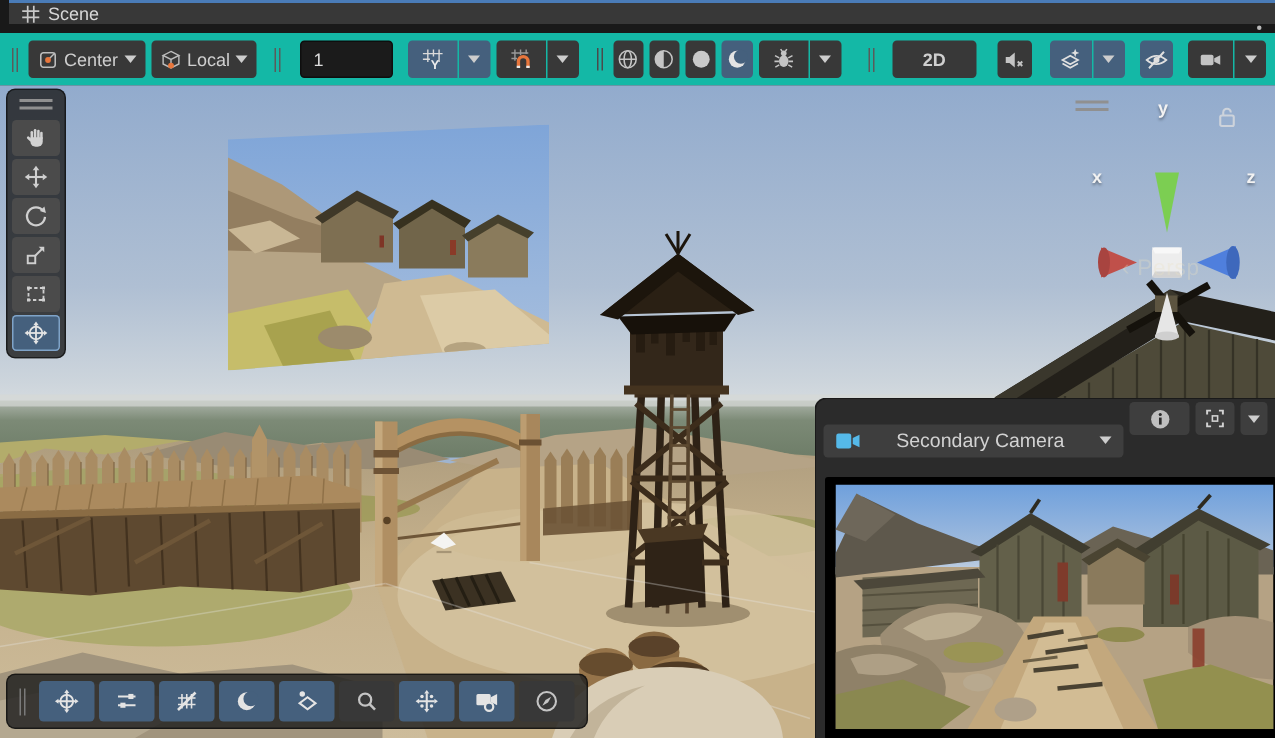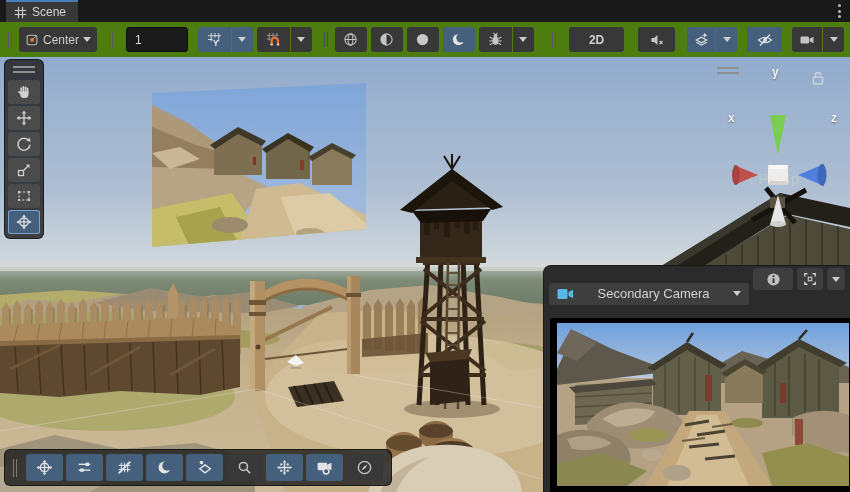--- a/index.html
+++ b/index.html
@@ -2,32 +2,32 @@
 <html><head>
 <meta charset="utf-8">
 <style>
   * { margin:0; padding:0; box-sizing:border-box; }
   html,body { width:850px; height:492px; overflow:hidden; background:#191919;
     font-family:"Liberation Sans", sans-serif; }
   #app { position:relative; width:850px; height:492px; }
 
   
   .tabbar { position:absolute; left:0; top:0; width:850px; height:22px;
-    background:#191919; display:flex; align-items:stretch; }
+    background:#191919; display:flex; align-items:stretch;flex-direction:column; }
   .tab { display:flex; align-items:center; gap:5px; padding:0 12px 0 8px;
     background:#383838; border-top:2px solid #4A7CB8; margin-left:6px;
     color:#D6D6D6; font-size:12px; }
   .kebab { margin-left:auto; width:22px; display:flex; align-items:center;
     justify-content:center; }
   .kebab .dot { width:3px; height:3px; border-radius:50%; background:#B9B9B9;
     margin:1.2px 0; }
 
   
   .toolbar { position:absolute; left:0; top:22px; width:850px; height:35px;
-    background:#4d7c0f; display:flex; align-items:center; padding:0 6px; gap:4px; }
+    background:#14b8a6; display:flex; align-items:center; padding:0 6px; gap:4px; }
   .tbtn { height:25px; background:#383838; border:none; border-radius:3px;
     color:#CFCFCF; font-size:12px; display:flex; align-items:center; gap:4px;
     padding:0 6px; cursor:default; }
   .tbtn.icononly { width:33px; justify-content:center; padding:0; }
   .tbtn.active { background:#45607D; }
   .pair { display:flex; gap:1px; }
   .pair .tbtn.main { border-radius:3px 0 0 3px; }
   .pair .tbtn.dd { border-radius:0 3px 3px 0; width:21px; padding:0; justify-content:center; }
   .caret { width:0; height:0; border-left:4px solid transparent;
     border-right:4px solid transparent; border-top:5px solid #CDCDCD; }
@@ -126,20 +126,32 @@
     <button class="tbtn">
       <svg width="14" height="14" viewBox="0 0 16 16">
         <rect x="2.5" y="2.5" width="11" height="11" rx="2" fill="none" stroke="#BDBDBD" stroke-width="1.2"></rect>
         <line x1="8" y1="8" x2="12.5" y2="3.5" stroke="#BDBDBD" stroke-width="1.1"></line>
         <circle cx="8" cy="8" r="2.2" fill="#E8763C"></circle>
       </svg>
       <span>Center</span>
       <span class="caret"></span>
     </button>
 
+    <button class="tbtn">
+      <svg width="14" height="14" viewBox="0 0 16 16">
+        <g fill="none" stroke="#BDBDBD" stroke-width="1.1">
+          <polygon points="8,1.5 14,4.5 8,7.5 2,4.5"></polygon>
+          <polyline points="2,4.5 2,11 8,14 14,11 14,4.5"></polyline>
+          <line x1="8" y1="7.5" x2="8" y2="14"></line>
+        </g>
+        <circle cx="8" cy="12.2" r="2.2" fill="#E8763C"></circle>
+      </svg>
+      <span>Local</span>
+      <span class="caret"></span>
+    </button>
 
     <div class="vhandle" style="margin-left:8px;"></div>
 
     <input class="snap-input" style="margin-left: 6px;" value="1">
 
     <div class="pair" style="margin-left:6px;">
       <button class="tbtn icononly main active">
         <svg width="15" height="15" viewBox="0 0 16 16">
           <g stroke="#DADADA" stroke-width="1">
             <line x1="4.5" y1="1" x2="4.5" y2="10"></line>

